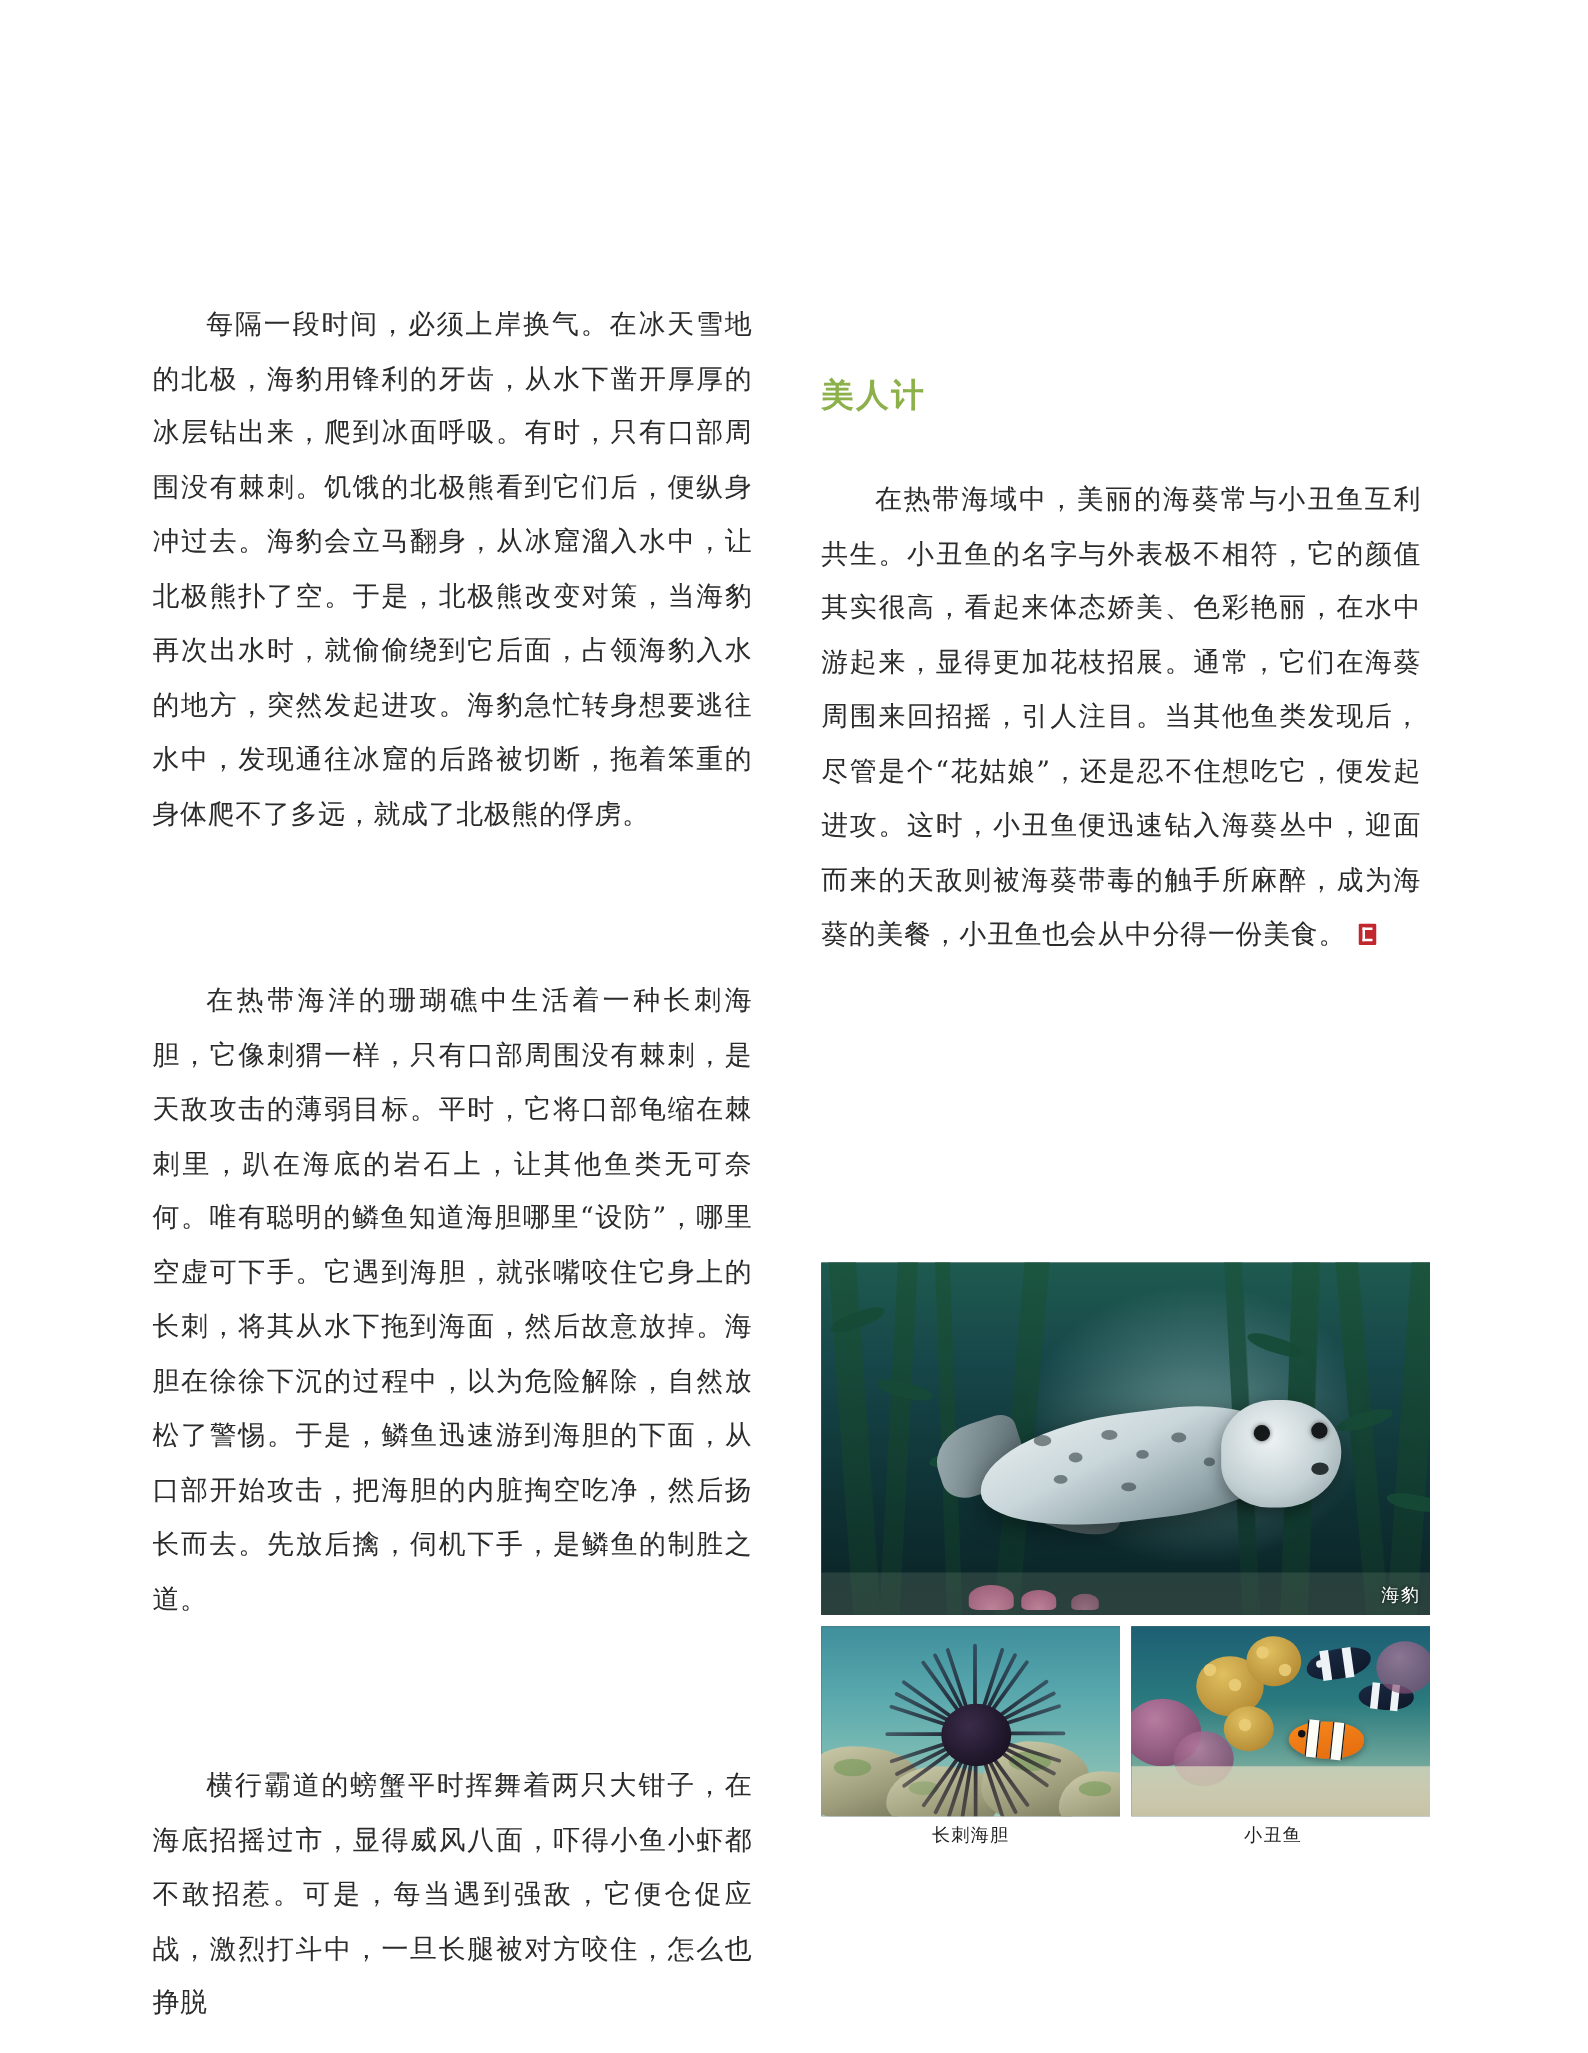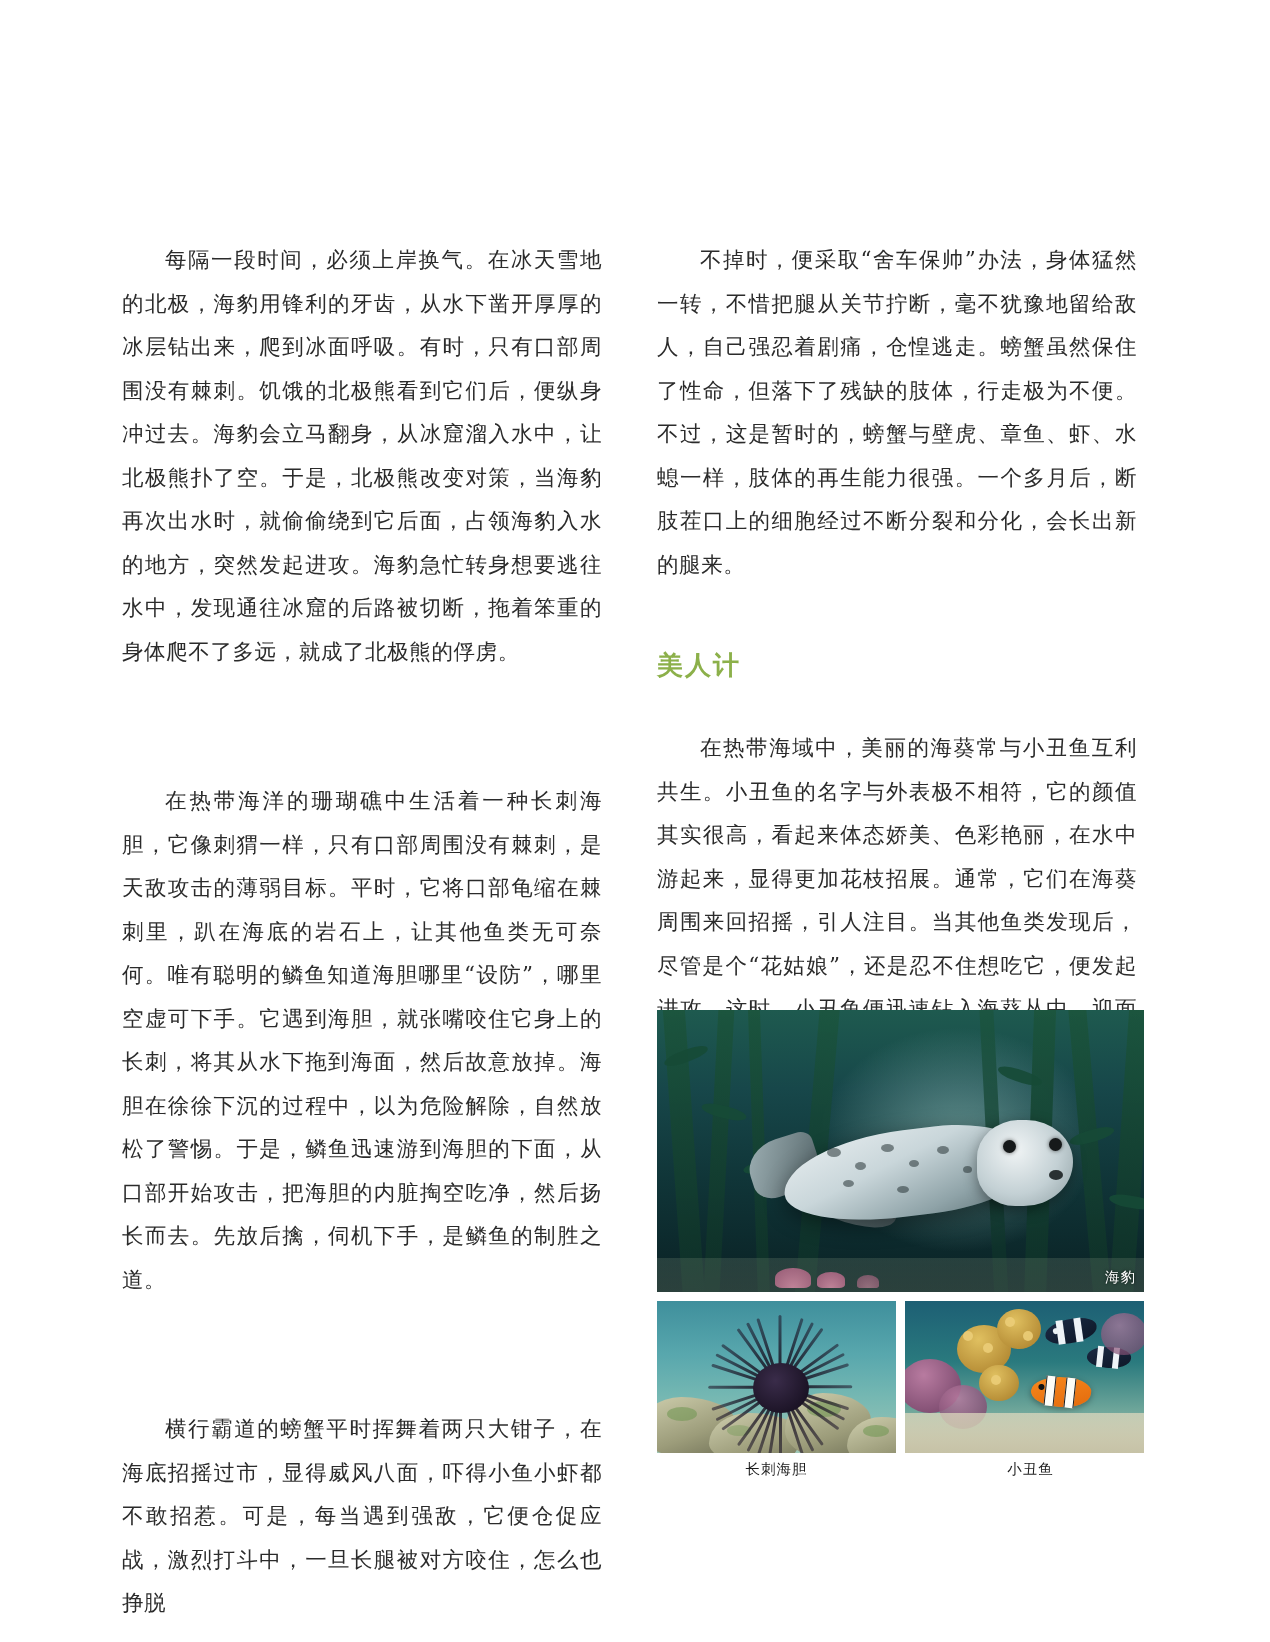--- a/index.html
+++ b/index.html
@@ -120,21 +120,21 @@
     margin-top: 6px;
     text-align: center;
     color: #1d1d1d;
     font-size: 14.5px;
     line-height: 20px;
     letter-spacing: 1px;
     font-family: "DejaVu Sans", "Liberation Sans", sans-serif;
   }
   .cap-row {
     display: flex;
-    gap: 15px;
+    gap: 3px;
   }
   .cap-cell { width: 239px; }
 
   
   .kelp-scene {
     position: absolute; inset: 0;
     background:
       radial-gradient(ellipse 200px 160px at 62% 46%, rgba(160,205,200,.55), rgba(160,205,200,0) 70%),
       linear-gradient(180deg, #1e5a4f 0%, #17474a 28%, #103538 60%, #0a2124 100%);
   }
@@ -342,21 +342,20 @@
     <div class="gap-before-heading"></div>
 
 
     <div class="gap-after-heading"></div>
 
     <p class="para">横行霸道的螃蟹平时挥舞着两只大钳子，在海底招摇过市，显得威风八面，吓得小鱼小虾都不敢招惹。可是，每当遇到强敌，它便仓促应战，激烈打斗中，一旦长腿被对方咬住，怎么也挣脱</p>
   </div>
 
   <div class="col col-right">
 
-    <p class="para">不掉时，便采取“舍车保帅”办法，身体猛然一转，不惜把腿从关节拧断，毫不犹豫地留给敌人，自己强忍着剧痛，仓惶逃走。螃蟹虽然保住了性命，但落下了残缺的肢体，行走极为不便。不过，这是暂时的，螃蟹与壁虎、章鱼、虾、水螅一样，肢体的再生能力很强。一个多月后，断肢茬口上的细胞经过不断分裂和分化，会长出新的腿来。</p>
 
     <div class="gap-before-heading"></div>
 
     <h2 class="section-heading">美人计</h2>
 
     <div class="gap-after-heading"></div>
 
     <p class="para"><span>在热带海域中，美丽的海葵常与小丑鱼互利共生。小丑鱼的名字与外表极不相符，它的颜值其实很高，看起来体态娇美、色彩艳丽，在水中游起来，显得更加花枝招展。通常，它们在海葵周围来回招摇，引人注目。当其他鱼类发现后，尽管是个“花姑娘”，还是忍不住想吃它，便发起进攻。这时，小丑鱼便迅速钻入海葵丛中，迎面而来的天敌则被海葵带毒的触手所麻醉，成为海葵的美餐，小丑鱼也会从中分得一份美食。</span><span class="endmark"></span></p>
   </div>
 

